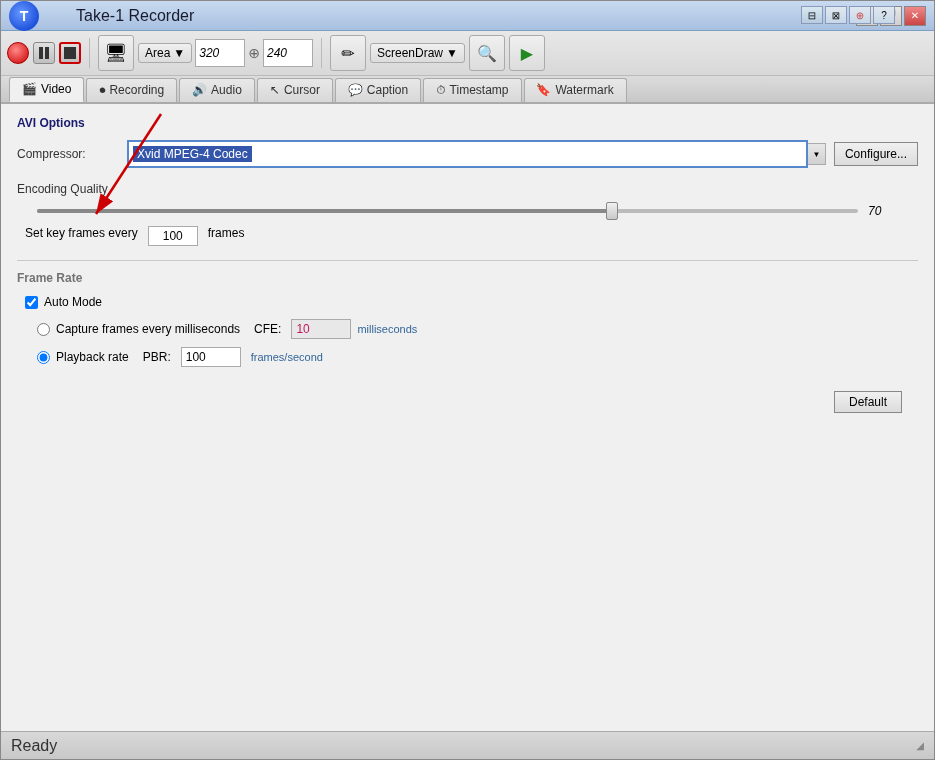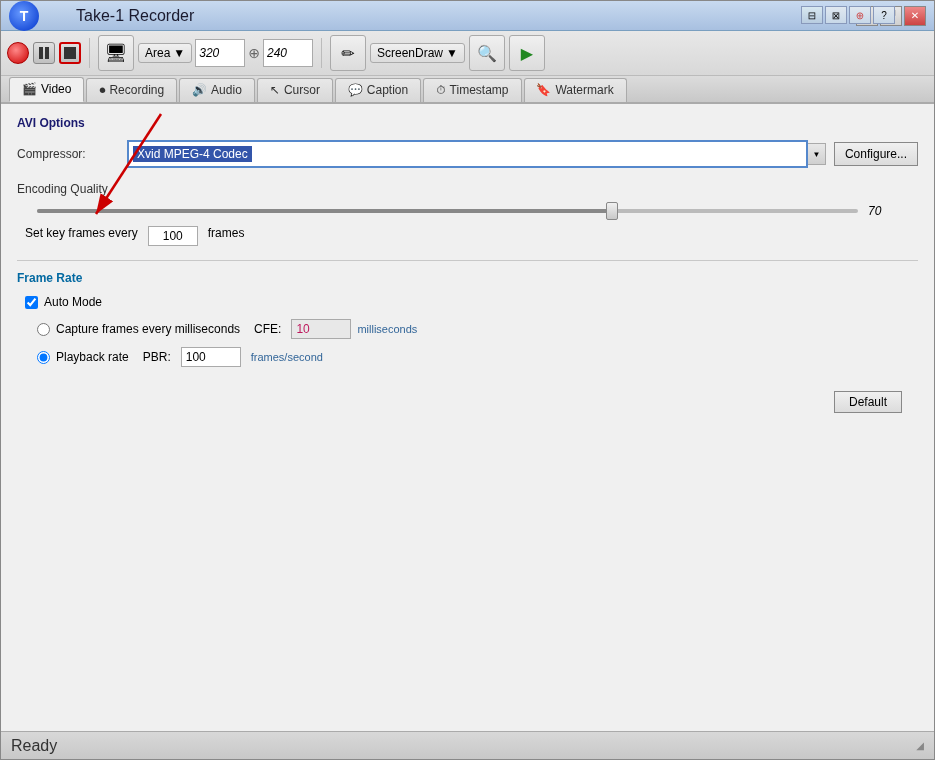--- a/index.html
+++ b/index.html
@@ -252,21 +252,21 @@
       padding: 0 4px;
       font-size: 12px;
       text-align: center;
     }
     .divider {
       height: 1px;
       background: #c8c8c8;
       margin: 10px 0;
     }
     .frame-rate-title {
-      color: #0369a1;
+      color: #737373;
       font-weight: bold;
       font-size: 12px;
       margin-bottom: 10px;
     }
     .checkbox-row {
       display: flex;
       align-items: center;
       gap: 6px;
       margin-bottom: 10px;
       padding-left: 8px;

